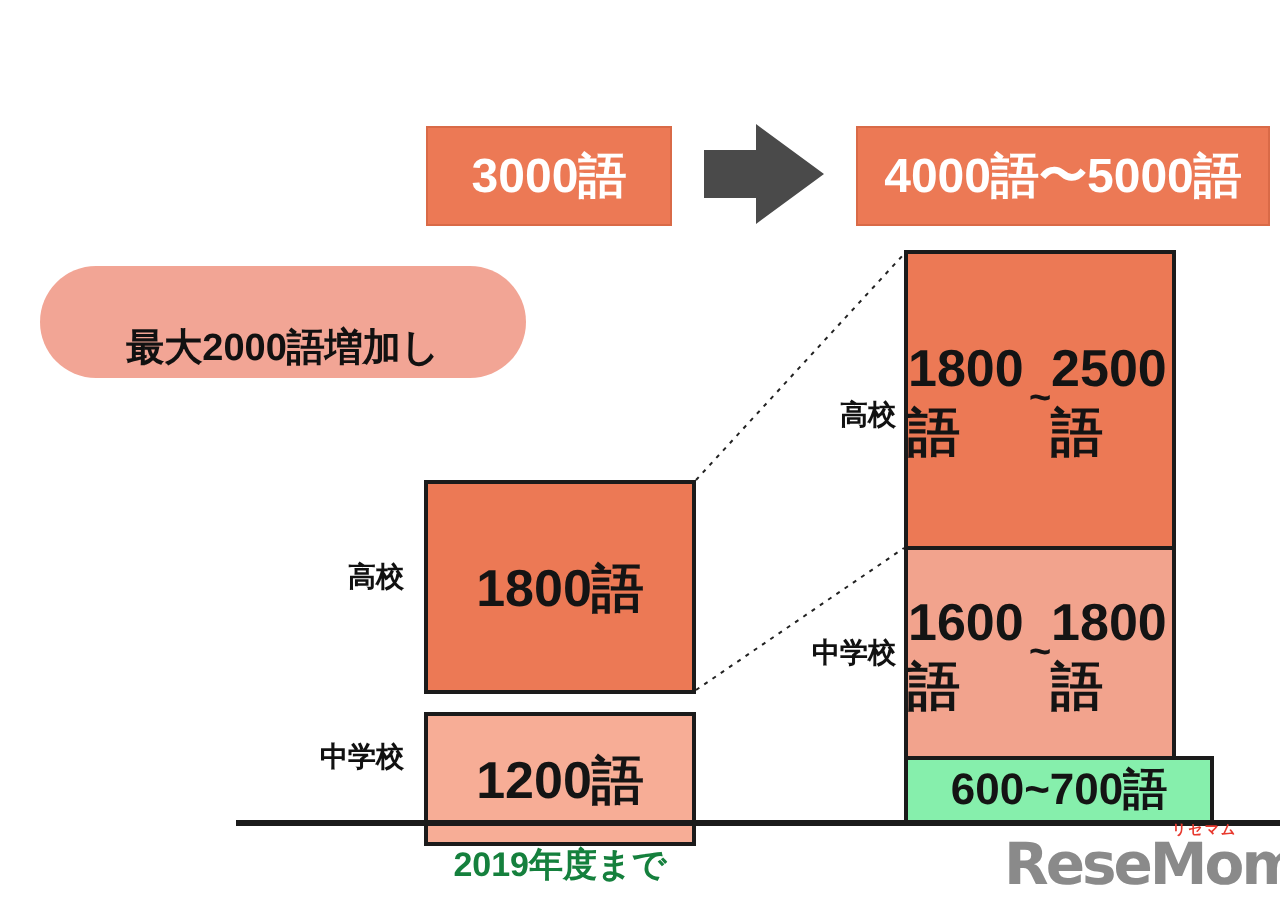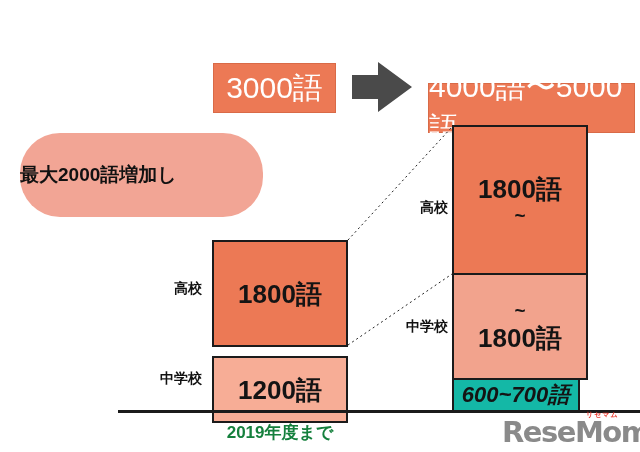--- a/index.html
+++ b/index.html
@@ -3,45 +3,45 @@
 <meta charset="utf-8">
 <style>
   html,body{margin:0;padding:0;background:#fff;}
   #canvas{
     position:relative;width:640px;height:452px;background:#ffffff;overflow:hidden;
     font-family:"Liberation Sans","DejaVu Sans",sans-serif;color:#1b1b1b;
   }
   .abs{position:absolute;}
   
   .total-box{
-    background:#EC7955;color:#ffffff;font-weight:normal;font-size:30px;
+    background:#EC7955;color:#ffffff;font-weight:bold;font-size:24px;
     display:flex;align-items:center;justify-content:center;
     border:1px solid #d96a47;box-sizing:border-box;
   }
   #before-box{left:213px;top:63px;width:123px;height:50px;}
-  #after-box{left:428px;top:63px;width:207px;height:50px;margin-top:20px;}
+  #after-box{left:428px;top:63px;width:207px;height:50px;}
   
   #callout{
-    left:20px;top:133px;width:243px;height:84px;border-radius:40px;
-    background:#F2A595;display:flex;flex-direction:row;align-items:center;justify-content:space-between;
+    left:20px;top:133px;width:243px;height:56px;border-radius:40px;
+    background:#F2A595;display:flex;flex-direction:column;align-items:center;justify-content:flex-end;
     font-size:19px;font-weight:bold;color:#111;line-height:1.45;text-align:center;
   }
   
   .seg{
     box-sizing:border-box;border:2.5px solid #1B1B1B;
-    display:flex;flex-direction:column;align-items:center;justify-content:center;
+    display:flex;flex-direction:row;align-items:center;justify-content:center;
     font-weight:bold;color:#141414;
   }
   .seg .value-line{font-size:26px;line-height:32px;}
   .seg .tilde-line{font-size:19px;line-height:22px;}
   #seg-l-hs{left:212px;top:240px;width:136px;height:107px;background:#EC7955;}
   #seg-l-jhs{left:212px;top:356px;width:136px;height:67px;background:#F7AD96;}
   #seg-r-hs{left:452px;top:125px;width:136px;height:150px;background:#EC7955;}
   #seg-r-jhs{left:452px;top:273px;width:136px;height:107px;background:#F2A38D;}
-  #seg-r-es{left:452px;top:378px;width:128px;height:34px;background:#14b8a6;font-style:italic;}
+  #seg-r-es{left:452px;top:378px;width:155px;height:34px;background:#86efac;}
   #seg-r-es .value-line{font-size:22px;line-height:26px;}
   
   .school-label{font-size:14px;font-weight:600;color:#111;text-align:right;}
   #lbl-l-hs{left:130px;top:280px;width:72px;}
   #lbl-l-jhs{left:130px;top:370px;width:72px;}
   #lbl-r-hs{left:378px;top:199px;width:70px;}
   #lbl-r-jhs{left:378px;top:318px;width:70px;}
   #lbl-r-es{left:378px;top:386px;width:70px;}
   
   #baseline{left:118px;top:410px;width:522px;height:3px;background:#1B1B1B;}
@@ -95,22 +95,24 @@
   <div class="abs seg" id="seg-l-jhs">
     <div class="value-line">1200語</div>
   </div>
 
   <div class="abs school-label" id="lbl-l-hs">高校</div>
   <div class="abs school-label" id="lbl-l-jhs">中学校</div>
 
   <div class="abs seg" id="seg-r-hs">
     <div class="value-line">1800語</div>
     <div class="tilde-line">~</div>
+    <div class="value-line">2500語</div>
   </div>
   <div class="abs seg" id="seg-r-jhs">
+    <div class="value-line">1600語</div>
     <div class="tilde-line">~</div>
     <div class="value-line">1800語</div>
   </div>
   <div class="abs seg" id="seg-r-es">
     <div class="value-line">600~700語</div>
   </div>
 
   <div class="abs school-label" id="lbl-r-hs">高校</div>
   <div class="abs school-label" id="lbl-r-jhs">中学校</div>
 

